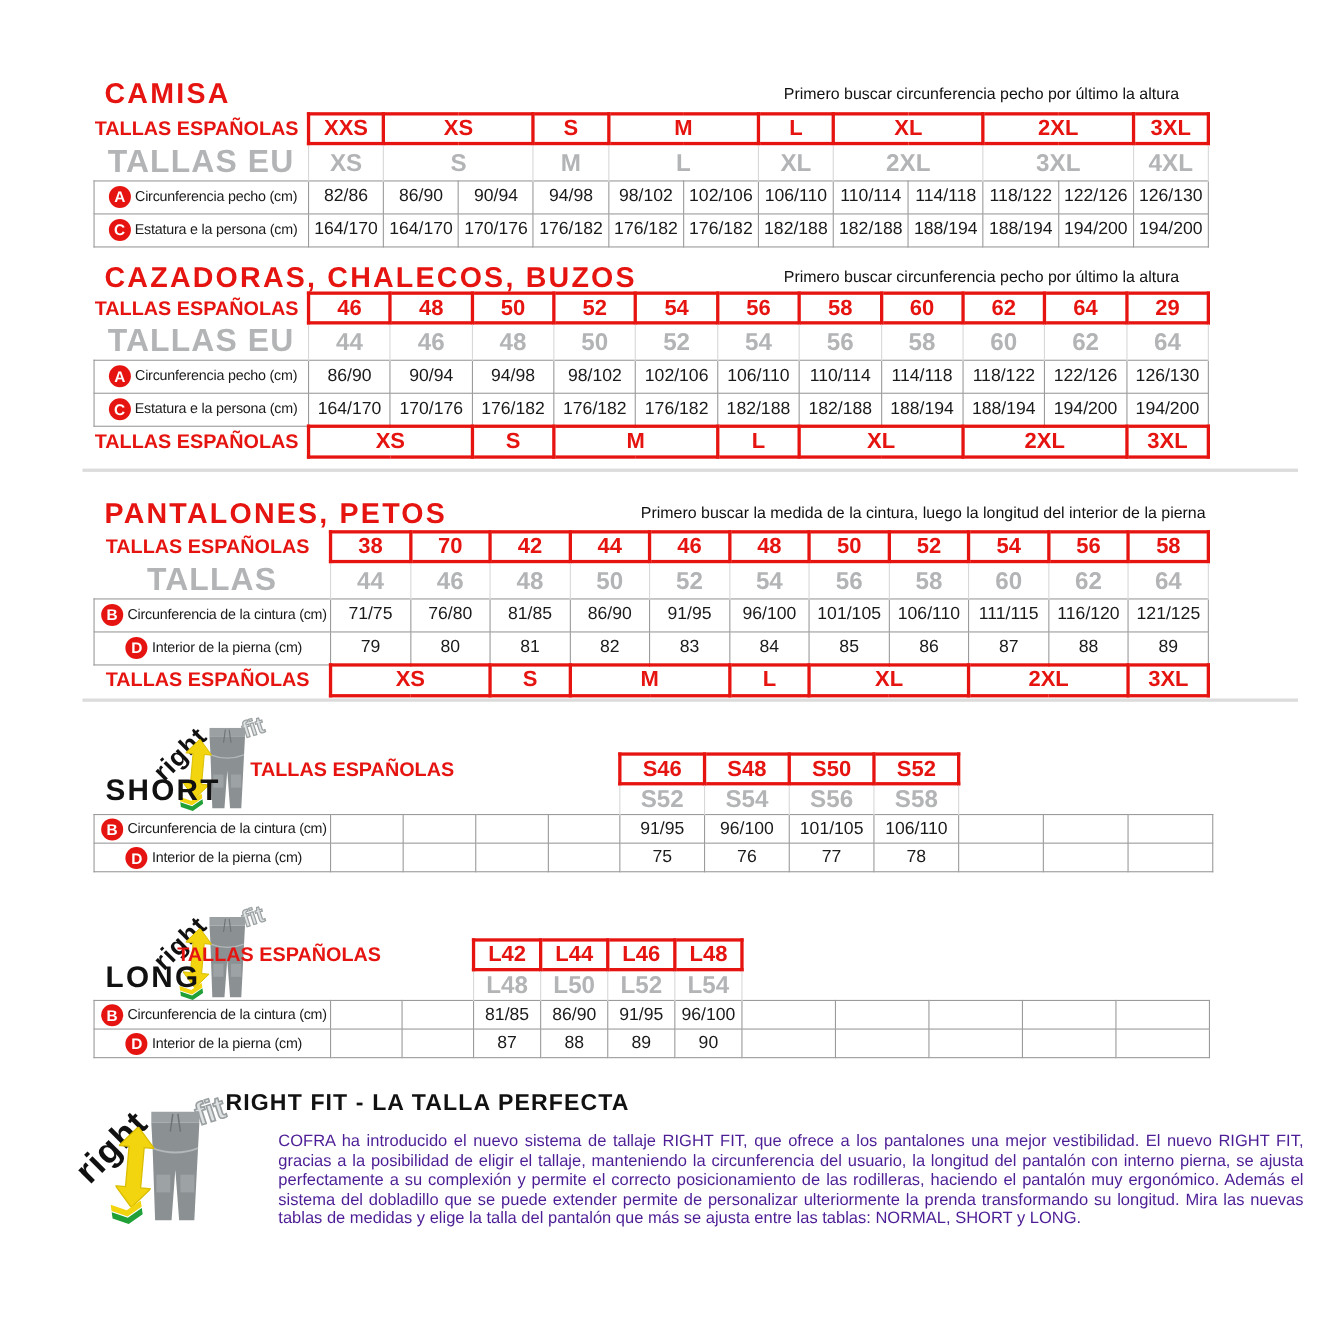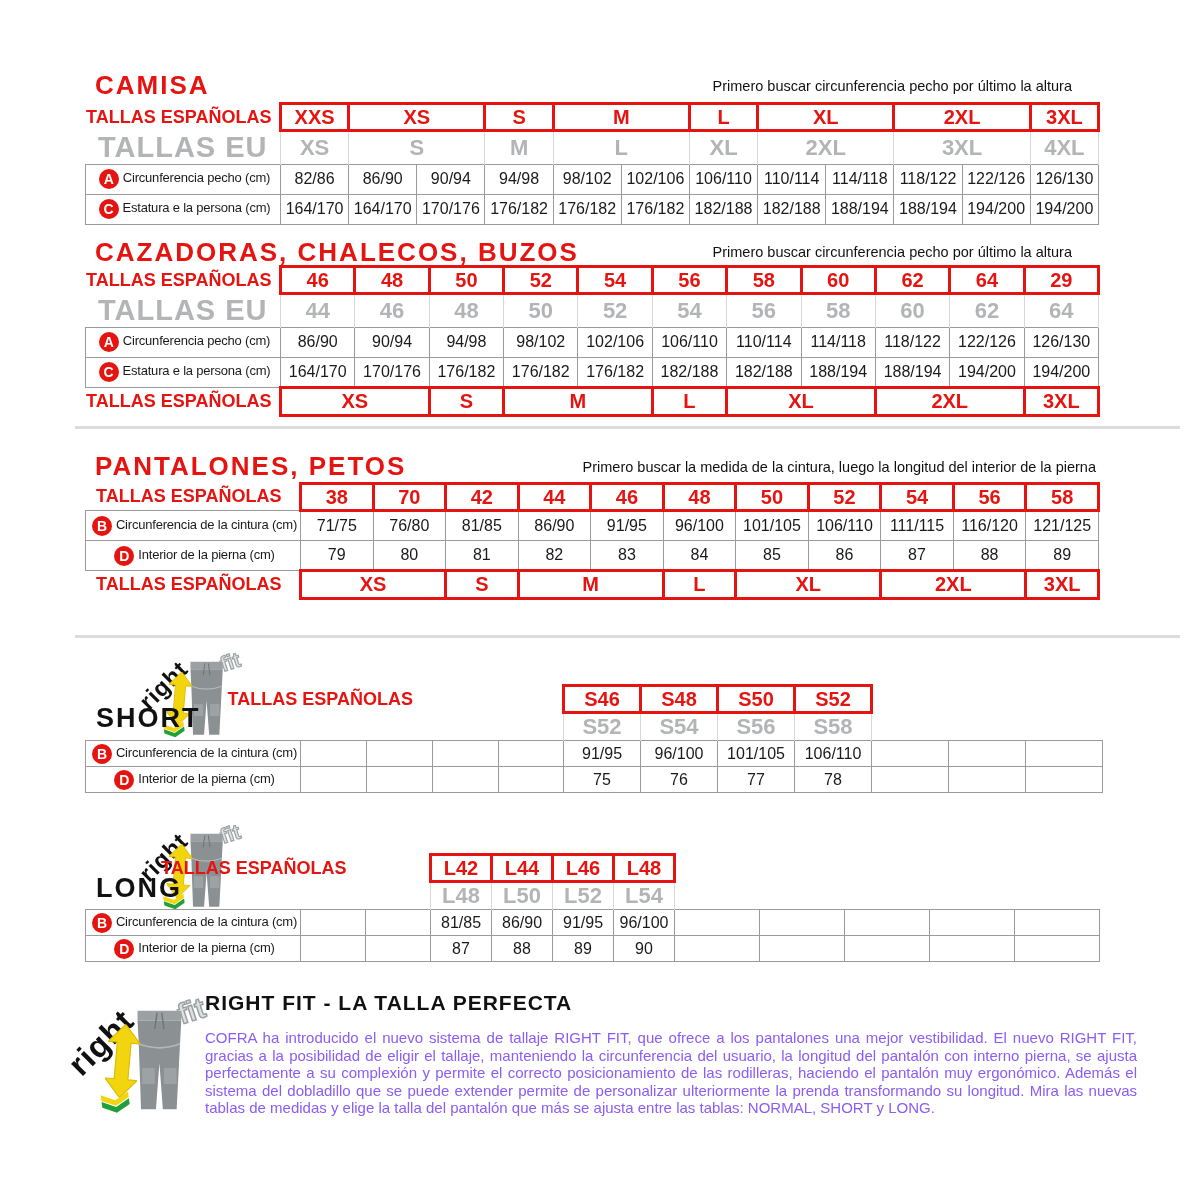--- a/index.html
+++ b/index.html
@@ -36,21 +36,21 @@
   .divider{position:absolute;left:75px;width:1105px;height:3px;background:#dcdcdc;}
 
   .rf-logo{position:absolute;width:150px;height:110px;transform-origin:0 0;}
   .rf-right{position:absolute;left:2px;top:52px;font-size:28px;font-weight:bold;color:#101010;letter-spacing:1px;transform:rotate(-45deg);transform-origin:left center;white-space:nowrap;}
   .rf-fit{position:absolute;left:92px;top:2px;font-size:25px;font-weight:bold;color:#dfe2e2;-webkit-text-stroke:1.3px #9a9fa1;transform:rotate(-18deg);}
   .rf-pants{position:absolute;left:55px;top:16px;}
   .rf-arrow{position:absolute;left:30px;top:28px;transform:rotate(5deg);}
   .rf-chev{position:absolute;left:24px;top:88px;transform:rotate(-8deg);}
 
   .rf-head{font-weight:bold;font-size:21px;letter-spacing:1px;color:#111;white-space:nowrap;}
-  .rf-par{font-size:15px;line-height:17.6px;text-align:justify;color:#8b5cf6;}
+  .rf-par{font-size:15px;line-height:17.6px;text-align:justify;color:#4c1d95;margin-left:48px;}
 </style>
 </head>
 <body>
 
 <div class="abs sec-title" style="left:95px;top:70px;">CAMISA</div>
 <div class="abs note" style="right:128px;top:78px;">Primero buscar circunferencia pecho por último la altura</div>
 <table id="t-camisa" class="abs sizes" style="left:85px;top:102px;width:1015px;">
     <colgroup>
       <col style="width: 195px;">
     </colgroup>
@@ -201,20 +201,34 @@
         <td class="c-esp">70</td>
         <td class="c-esp">42</td>
         <td class="c-esp">44</td>
         <td class="c-esp">46</td>
         <td class="c-esp">48</td>
         <td class="c-esp">50</td>
         <td class="c-esp">52</td>
         <td class="c-esp">54</td>
         <td class="c-esp">56</td>
         <td class="c-esp">58</td>
+      </tr>
+      <tr class="r-eu">
+        <td class="c-eul">TALLAS</td>
+        <td class="c-eu">44</td>
+        <td class="c-eu">46</td>
+        <td class="c-eu">48</td>
+        <td class="c-eu">50</td>
+        <td class="c-eu">52</td>
+        <td class="c-eu">54</td>
+        <td class="c-eu">56</td>
+        <td class="c-eu">58</td>
+        <td class="c-eu">60</td>
+        <td class="c-eu">62</td>
+        <td class="c-eu">64</td>
       </tr>
       <tr class="r-data">
         <td class="c-lbl"><span class="circ">B</span>Circunferencia de la cintura (cm)</td>
         <td class="c-data">71/75</td>
         <td class="c-data">76/80</td>
         <td class="c-data">81/85</td>
         <td class="c-data">86/90</td>
         <td class="c-data">91/95</td>
         <td class="c-data">96/100</td>
         <td class="c-data">101/105</td>

